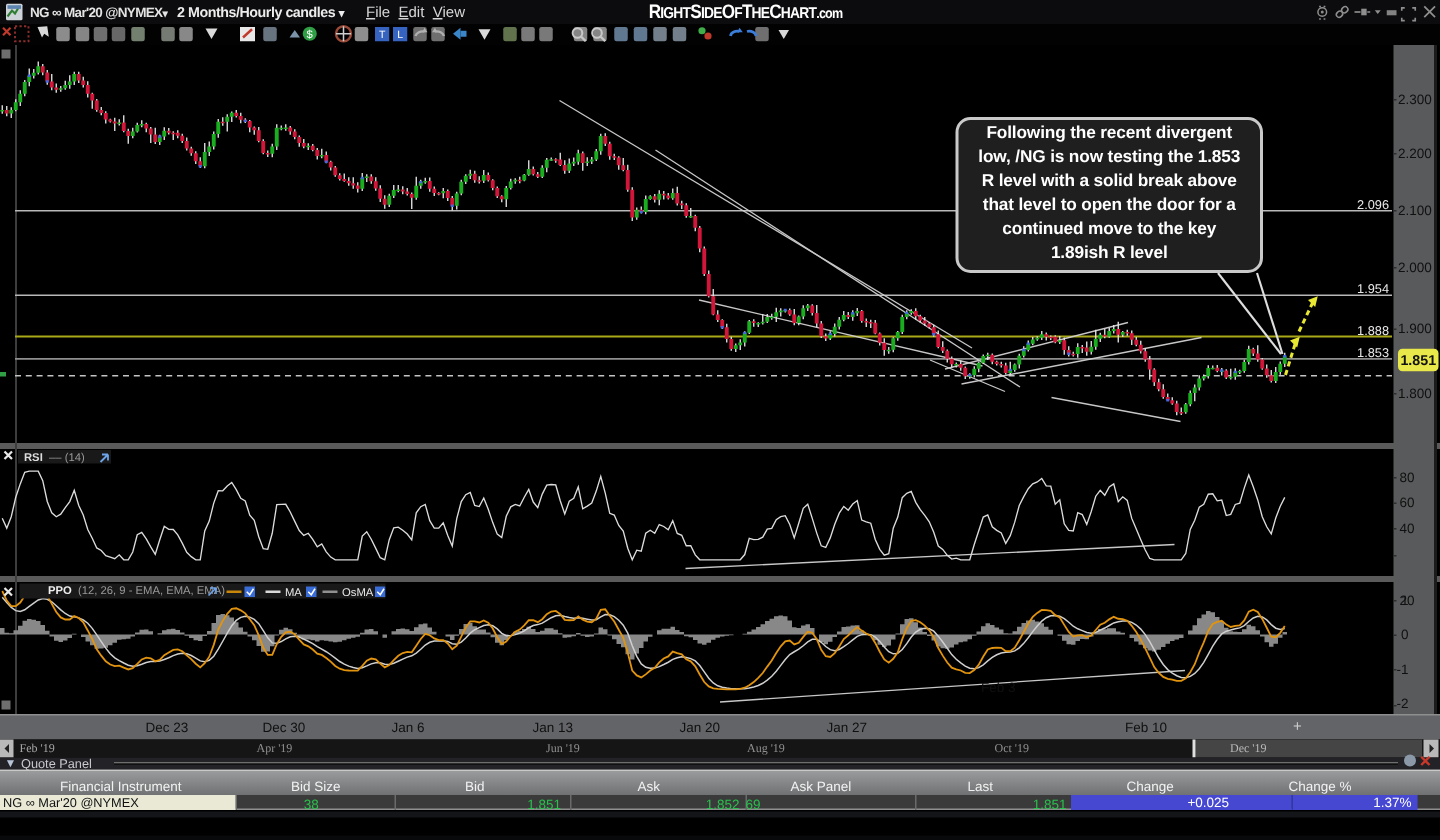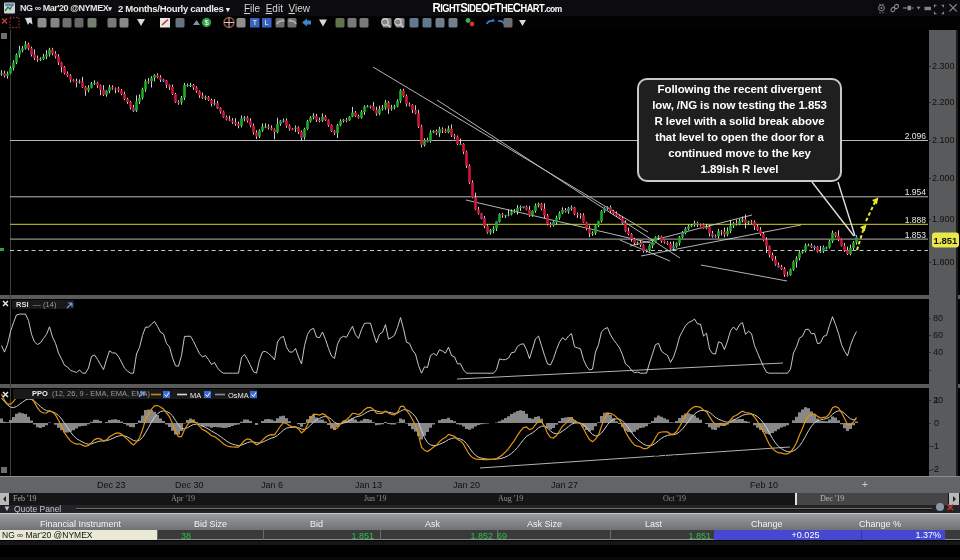--- a/index.html
+++ b/index.html
@@ -251,34 +251,34 @@
 <div class="abs" style="left:936px;top:503px;width:8px;height:8px;border-radius:4px;background:#8a98a8;"></div>
 <svg class="abs" style="left:946px;top:503px" width="9" height="9">
       <path d="M1.5 1.5l5.5 5.5M7 1.5L1.5 7" stroke="#c8372a" stroke-width="1.6"></path>
     </svg>
 
 <div class="abs" style="left:0;top:513px;width:960px;height:17px;background:linear-gradient(#9a9b9d,#707173);border-top:1px solid #c8c8c8;color:#f2f2f2;font-size:9px;">
 <span class="abs" style="left:40px;top:5px;">Financial Instrument</span>
 <span class="abs" style="left:194px;top:5px;">Bid Size</span>
 <span class="abs" style="left:310px;top:5px;">Bid</span>
 <span class="abs" style="left:425px;top:5px;">Ask</span>
-<span class="abs" style="left:527px;top:5px;">Ask Size</span>
+<span class="abs" style="left:527px;top:5px;">Ask Panel</span>
 <span class="abs" style="left:645px;top:5px;">Last</span>
 <span class="abs" style="left:751px;top:5px;">Change</span>
 <span class="abs" style="left:859px;top:5px;">Change %</span>
 </div>
 
 <div class="abs" style="left:0;top:530px;width:960px;height:10px;background:#3a3a3a;border-bottom:1px solid #8f8f8f;"></div>
 <div class="abs" style="left:157px;top:530px;width:1px;height:10px;background:#6a6a6a;"></div>
     <div class="abs" style="left:263px;top:530px;width:1px;height:10px;background:#6a6a6a;"></div>
     <div class="abs" style="left:380px;top:530px;width:1px;height:10px;background:#6a6a6a;"></div>
     <div class="abs" style="left:497px;top:530px;width:1px;height:10px;background:#6a6a6a;"></div>
     <div class="abs" style="left:610px;top:530px;width:1px;height:10px;background:#6a6a6a;"></div>
 <div class="abs" style="left:0;top:530px;width:157px;height:10px;background:#e9e9d6;color:#111;font-size:8.5px;padding-left:2px;">NG ∞ Mar'20 @NYMEX</div>
-<div class="abs" style="left:157px;top:530.5px;width:101px;text-align:left;color:#27c24c;font-size:9px;padding-left:24px;">38</div>
+<div class="abs" style="left:157px;top:530.5px;width:101px;text-align:center;color:#27c24c;font-size:9px;">38</div>
 <div class="abs" style="left:260px;top:530.5px;width:114px;text-align:right;color:#27c24c;font-size:9px;">1.851</div>
 <div class="abs" style="left:380px;top:530.5px;width:113px;text-align:right;color:#27c24c;font-size:9px;">1.852</div>
 <div class="abs" style="left:497px;top:530.5px;color:#27c24c;font-size:9px;">69</div>
 <div class="abs" style="left:600px;top:530.5px;width:111px;text-align:right;color:#27c24c;font-size:9px;">1.851</div>
 <div class="abs" style="left:714px;top:530px;width:147px;height:10px;background:#4648d2;color:#fff;font-size:9px;text-align:center;text-indent:36px;">+0.025</div>
 <div class="abs" style="left:861px;top:530px;width:84px;height:10px;background:#4648d2;border-left:1px solid #3336a8;color:#fff;font-size:9px;">
       <span style="position:absolute;right:4px;">1.37%</span>
     </div>
 
 <div class="abs" style="left:0;top:541px;width:960px;height:4px;background:#131519;"></div>

